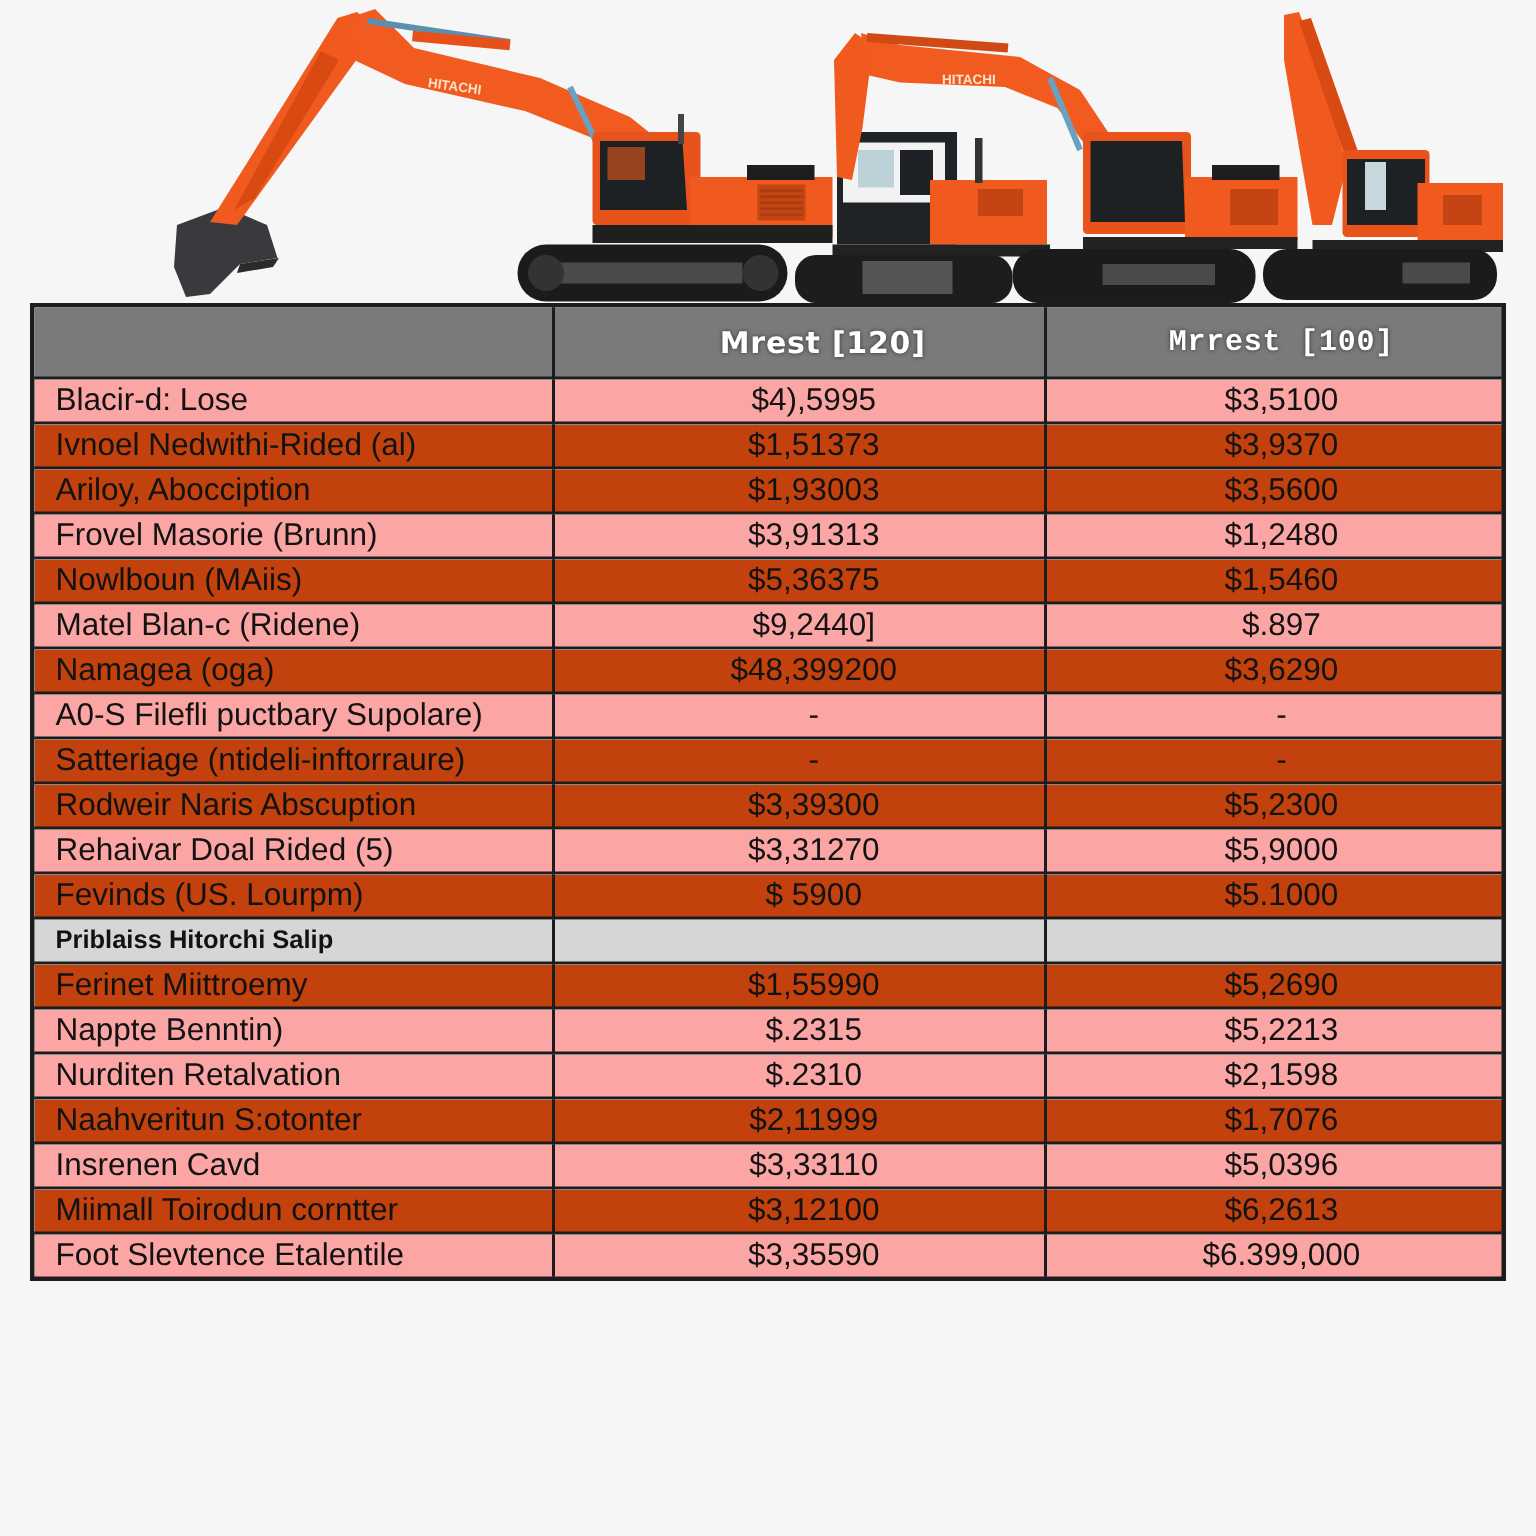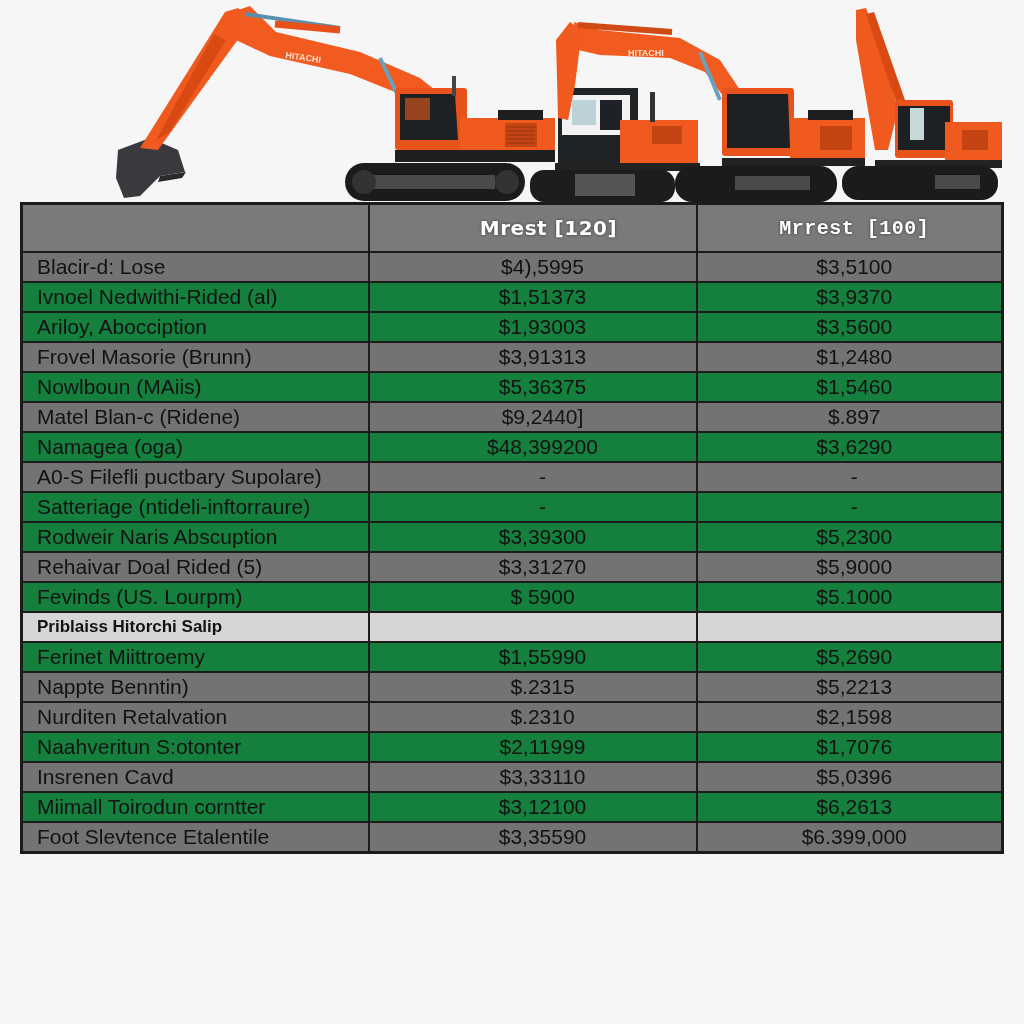--- a/index.html
+++ b/index.html
@@ -40,22 +40,22 @@
     font-family: "DejaVu Sans", sans-serif;
     text-shadow: 0 0 3px #333;
     letter-spacing: 0.5px;
   }
   table.prices thead th.h2 { text-align: center; padding-left: 32px; }
   table.prices thead th.h3 { text-align: center; padding-left: 10px; font-family: Liberation Mono, monospace; }
   table.prices tbody td { height: 28px; }
   table.prices tbody td.label { text-align: left; padding-left: 14px; }
   table.prices tbody td.v { text-align: center; padding-left: 20px; }
   table.prices tbody td.v2 { text-align: center; padding-left: 10px; }
-  tr.shade td { background: #737373; }
-  tr.plain td { background: #15803d; }
+  tr.shade td { background: #fca5a5; }
+  tr.plain td { background: #c2410c; }
   tr.section td { background: #d6d6d6; height: 43px; }
   tr.section td.label { font-weight: bold; font-size: 17px; }
 </style>
 </head>
 <body>
 
 <div class="hero">
   <svg width="1024" height="205" viewBox="0 0 1024 205">
 
     <g>

